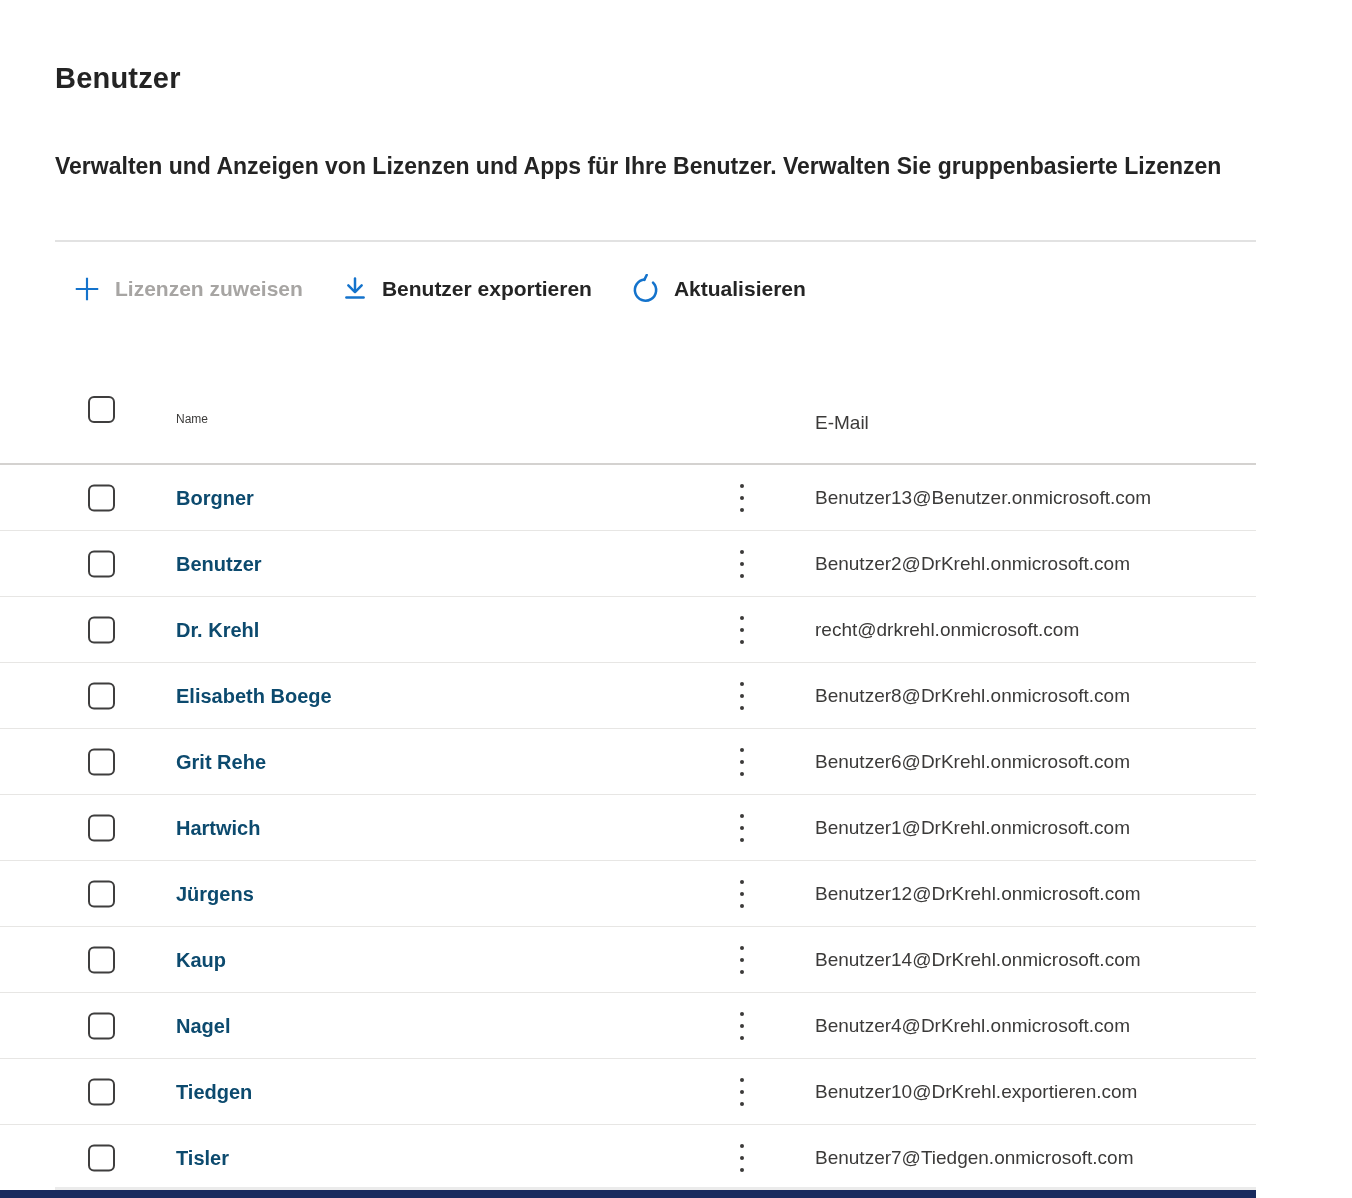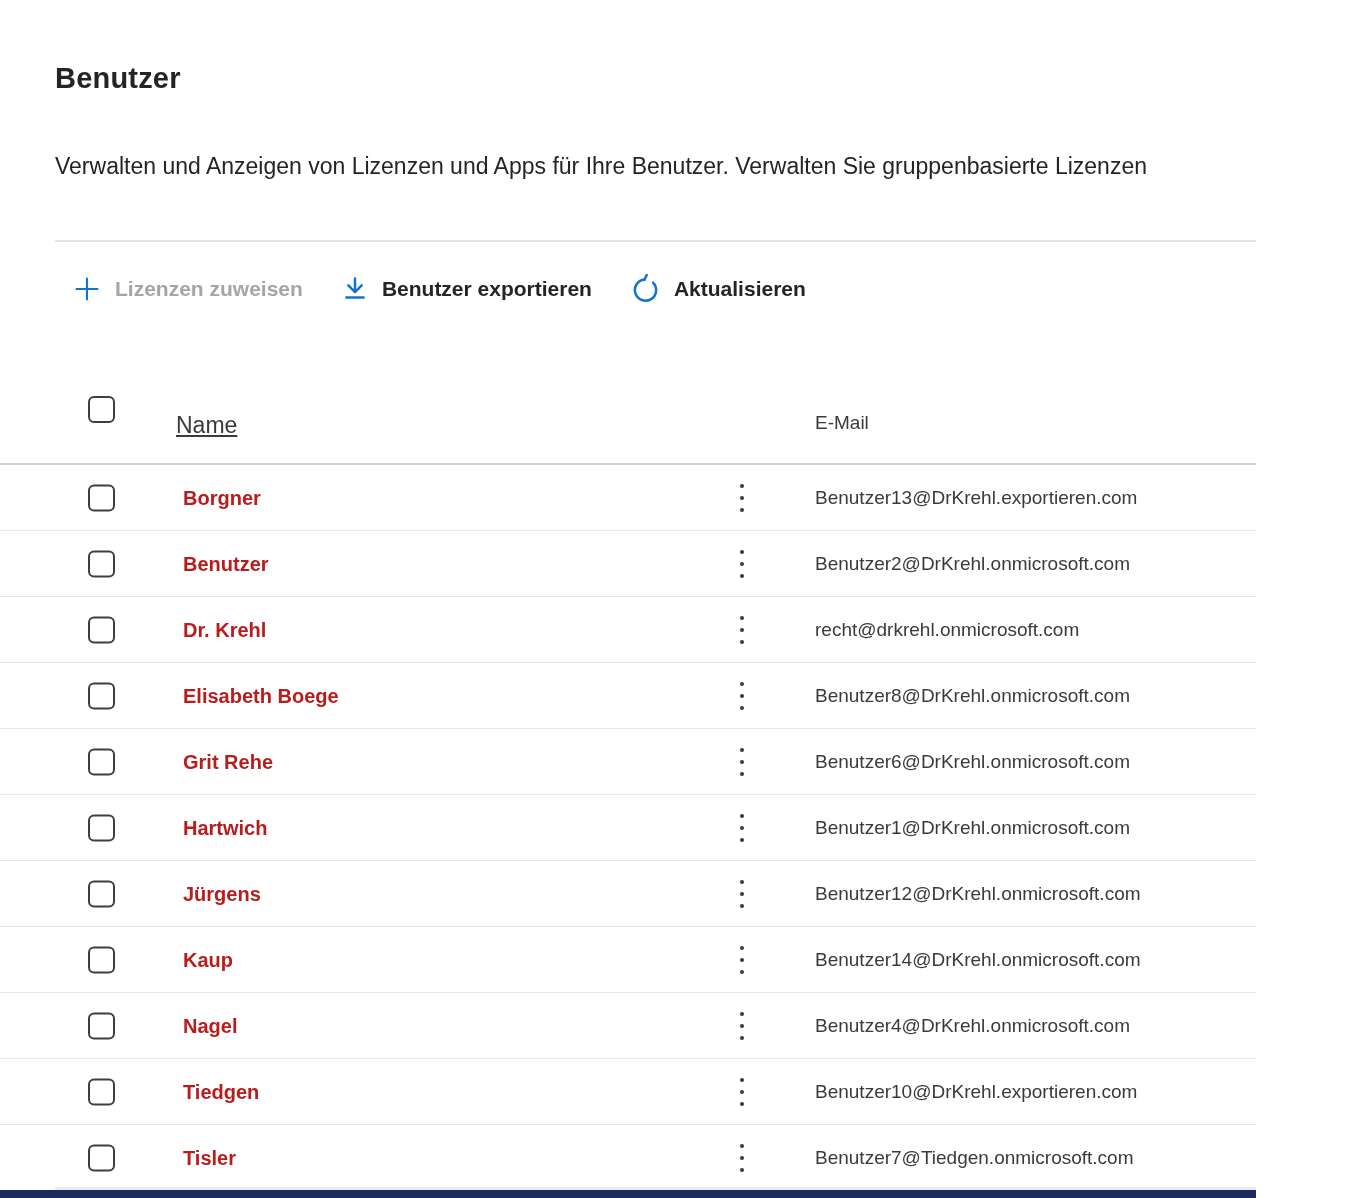--- a/index.html
+++ b/index.html
@@ -17,21 +17,21 @@
     --bottombar: #1a2a5e;
   }
   .page { position: relative; width: 1256px; height: 1198px; overflow: hidden; background:#fff; }
 
   .page-title {
     position: absolute; left: 55px; top: 62px; margin: 0;
     font-size: 29px; font-weight: 700; color: var(--primary); letter-spacing: .2px;
   }
   .page-subtitle {
     position: absolute; left: 55px; top: 153px; margin: 0;
-    font-size: 23px; font-weight: 400; color: var(--primary);
+    font-size: 23px; font-weight: 700; color: var(--primary);
     white-space: nowrap;
     text-align: center;
   }
   .top-divider {
     position: absolute; left: 55px; right: 0; top: 240px; height: 2px; background: #e2e2e2;
   }
 
   
   .toolbar {
     position: absolute; left: 70px; top: 262px; height: 54px;
@@ -43,35 +43,35 @@
     font-family: inherit;
   }
   .cmd .lbl { font-size: 21px; font-weight: 600; color: var(--primary); white-space: nowrap; }
   .cmd.disabled { cursor: default; }
   .cmd.disabled .lbl { color: var(--disabled); }
   .cmd .ic { display: inline-flex; align-items: center; justify-content: center; }
   .cmd svg { display: block; }
 
   
   .thead { position: absolute; left: 0; right: 0; top: 385px; height: 80px; border-bottom: 2px solid #d4d2d0; box-sizing: border-box; }
-  .col-name  { position: absolute; left: 176px; top: 27px; font-size: 23px; color: var(--secondary); text-decoration: underline; }
+  .col-name  { position: absolute; left: 176px; top: 27px; font-size: 12px; color: var(--secondary); }
   .col-email { position: absolute; left: 815px; top: 27px; font-size: 19px; color: var(--secondary); }
   .thead .cb { position: absolute; left: 88px; top: 11px; }
 
   .cb {
     width: 27px; height: 27px; box-sizing: border-box;
     border: 2.5px solid #3f3e3e; border-radius: 6px; background: #fff;
     display: inline-block; cursor: pointer;
   }
 
   
   .tbody { position: absolute; left: 0; right: 0; top: 465px; }
   .row { position: relative; height: 66px; border-bottom: 1px solid #e7e6e4; box-sizing: border-box; background:#fff; }
   .row .cb    { position: absolute; left: 88px; top: 50%; transform: translateY(-50%); }
-  .row .name  { position: absolute; left: 176px; top: 50%; transform: translateY(-50%); font-size: 20px; font-weight: 600; color: #b91c1c; white-space: nowrap; margin-left: 7px; }
+  .row .name  { position: absolute; left: 176px; top: 50%; transform: translateY(-50%); font-size: 20px; font-weight: 600; color: #0c4a6e; white-space: nowrap; }
   .row .email { position: absolute; left: 815px; top: 50%; transform: translateY(-50%); font-size: 19px; font-weight: 400; color: var(--secondary); white-space: nowrap; }
   .kebab {
     position: absolute; left: 734px; top: 50%; transform: translateY(-50%);
     display: flex; flex-direction: column; align-items: center; gap: 8px;
     padding: 5px 6px; cursor: pointer; background: none; border: none;
   }
   .kebab i { width: 4px; height: 4px; border-radius: 50%; background: #3b3a39; display: block; }
 
   
   .bottom-strip { position: absolute; left: 55px; right: 0; bottom: 8px; height: 3px; background: #ebebeb; }
@@ -130,21 +130,21 @@
 
   <div class="tbody" id="rows">
   <div class="row">
     <span class="cb"></span>
     <span class="name">Borgner</span>
     <button class="kebab">
           <i></i>
           <i></i>
           <i></i>
         </button>
-    <span class="email">Benutzer13@DrKrehl.exportieren.com</span>
+    <span class="email">Benutzer13@Benutzer.onmicrosoft.com</span>
   </div>
 
   <div class="row">
     <span class="cb"></span>
     <span class="name">Benutzer</span>
     <button class="kebab">
           <i></i>
           <i></i>
           <i></i>
         </button>

